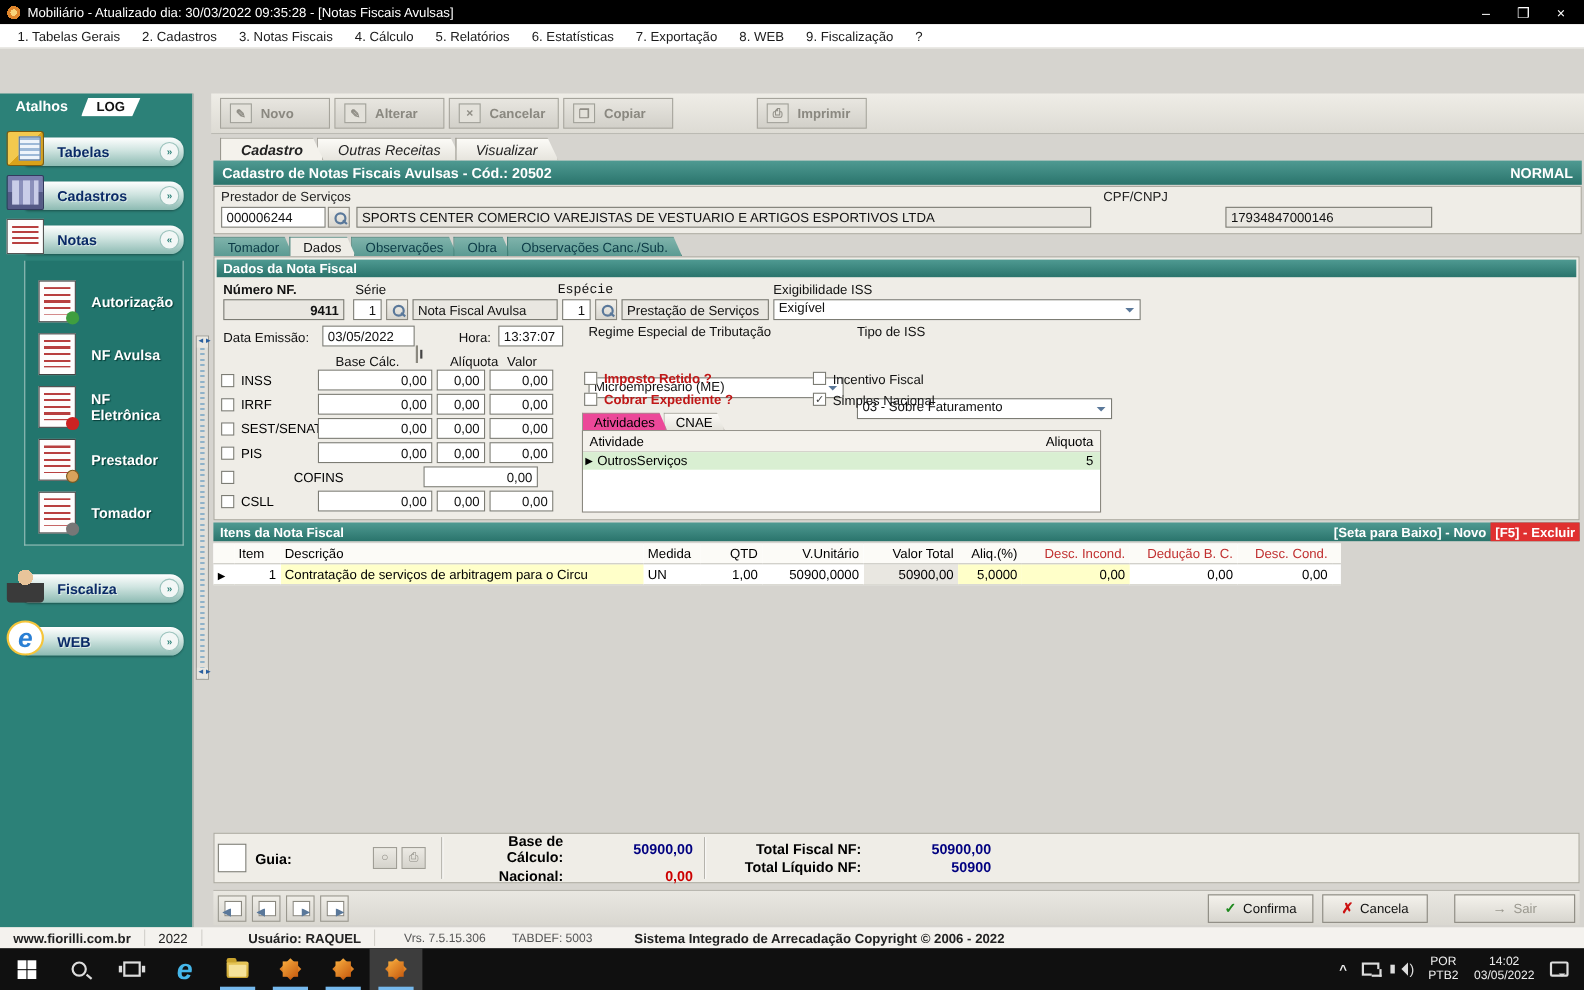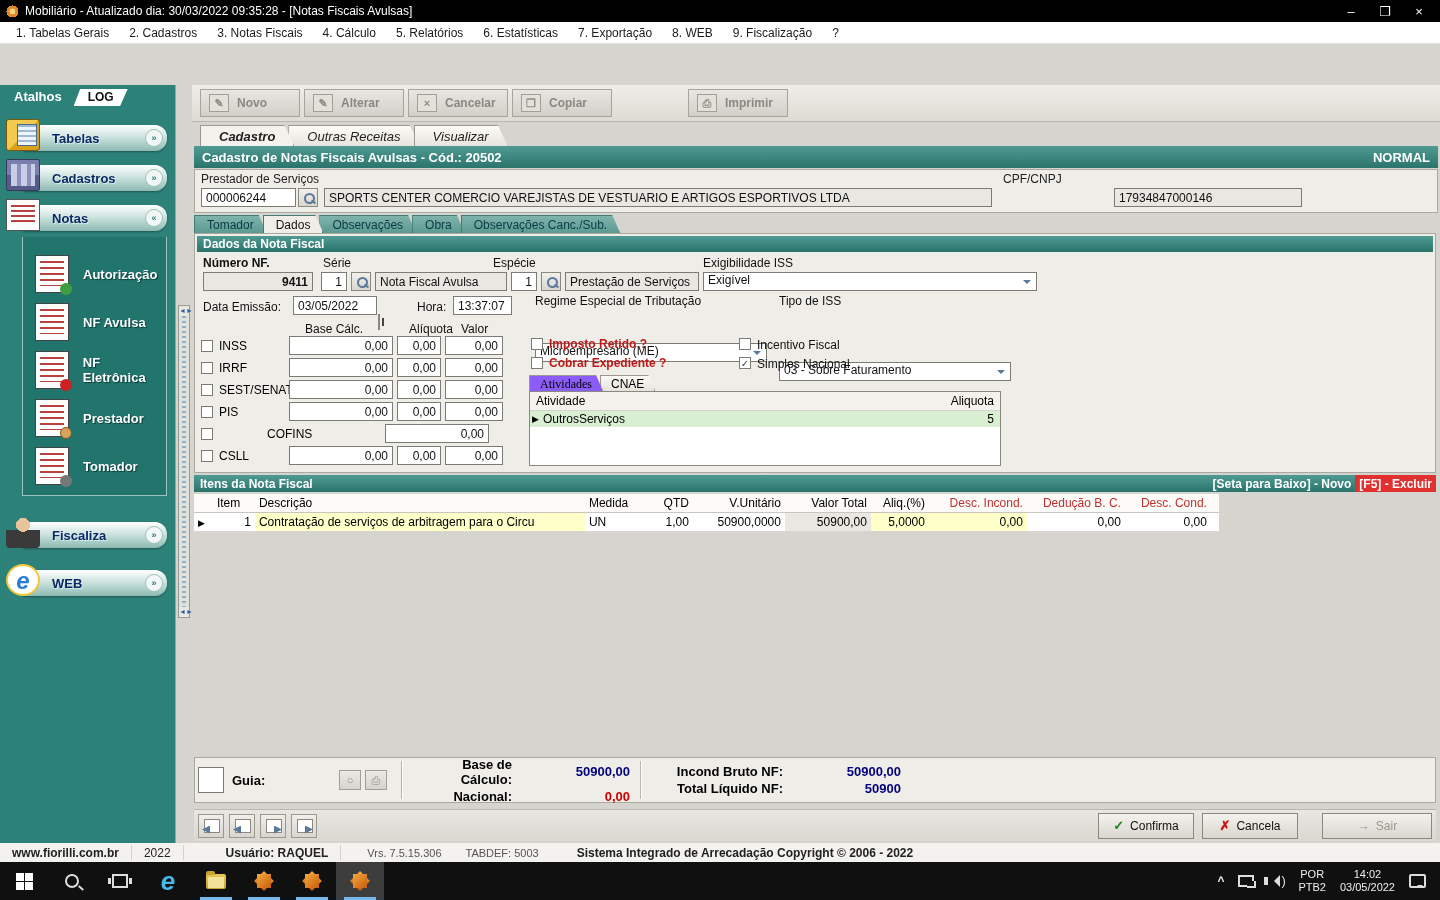--- a/index.html
+++ b/index.html
@@ -136,21 +136,21 @@
   .chk { display:inline-block; width:12px; height:12px; border:1px solid #7c7c74; background:#fff; vertical-align:middle; font-size:10px; line-height:11px; text-align:center; color:#444; }
   .red-lbl { color:#c01818; font-weight:bold; font-size:12px; }
   .tax-row { position:absolute; left:6px; display:flex; align-items:center; }
   .tax-name { width:70px; margin-left:6px; font-size:12px; }
 
   
   .ativ { position:absolute; left:334px; top:140px; width:472px; height:92px; }
   .ativ-tabs { display:flex; align-items:flex-end; height:17px; }
   .atab { height:16px; padding:1px 10px 0 10px; font-size:12px; background:linear-gradient(180deg,#fbfaf6,#e4e2db); border:1px solid #9a988f; border-bottom:none;
     clip-path:polygon(0 0, calc(100% - 7px) 0, 100% 100%, 0 100%); margin-right:-3px; }
-  .atab.active { background:#8b5cf6; z-index:2;font-family:Liberation Serif, serif; }
+  .atab.active { background:#ec4899; z-index:2; }
   .ativ-body { height:75px; background:#fff; border:1px solid #8a887f; }
   .ativ-head { display:flex; font-size:12px; padding:2px 6px; border-bottom:1px solid #d5d3cc; background:#f4f2ec; }
   .ativ-head .c2 { margin-left:auto; }
   .ativ-row { display:flex; align-items:center; background:#d9efd2; font-size:12px; padding:1px 6px 1px 2px; }
   .marker { color:#000; font-size:9px; margin-right:4px; }
   .ativ-row .c2 { margin-left:auto; }
 
   
   .itens-bar { position:absolute; top:390px; left:2px; right:4px; height:17px; background:linear-gradient(180deg,#4f9a92,#2a746c);
     color:#fff; font-weight:bold; font-size:12px; display:flex; align-items:center; padding-left:6px; }
@@ -387,21 +387,21 @@
         <span class="ftab">Observações</span>
         <span class="ftab">Obra</span>
         <span class="ftab">Observações Canc./Sub.</span>
       </div>
 
       <div class="dados">
         <div class="sec-bar">Dados da Nota Fiscal</div>
 
         <span class="abs lbl b" style="left:8px; top:22px;">Número NF.</span>
         <span class="abs lbl" style="left:128px; top:22px;">Série</span>
-        <span class="abs lbl" style="left:298px; top:22px;">Espécie</span>
+        <span class="abs lbl" style="left:312px; top:22px;font-family:Liberation Mono, monospace;">Espécie</span>
         <span class="abs lbl" style="left:508px; top:22px;">Exigibilidade ISS</span>
 
         <input class="abs field gray num" style="left: 8px; top: 38px; width: 110px; font-weight: bold;" value="9411">
         <input class="abs field num" style="left: 126px; top: 38px; width: 26px;" value="1">
         <span class="abs mag-btn" style="left:154px; top:38px;"></span>
         <input class="abs field gray" style="left: 180px; top: 38px; width: 132px;" value="Nota Fiscal Avulsa">
         <input class="abs field num" style="left: 316px; top: 38px; width: 26px;" value="1">
         <span class="abs mag-btn" style="left:344px; top:38px;"></span>
         <input class="abs field gray" style="left: 370px; top: 38px; width: 134px;" value="Prestação de Serviços">
         <div class="abs field dd" style="left:508px; top:38px; width:334px;">
@@ -565,21 +565,21 @@
         </div>
         <span class="vsep"></span>
         <div class="sum-grid" style="width:218px;">
           <span class="sum-lbl">Base de Cálculo:</span>
           <span class="sum-val">50900,00</span>
           <span class="sum-lbl">Nacional:</span>
           <span class="sum-val red">0,00</span>
         </div>
         <span class="vsep"></span>
         <div class="sum-grid" style="width:250px;">
-          <span class="sum-lbl">Incond Bruto NF:</span>
+          <span class="sum-lbl">Total Fiscal NF:</span>
           <span class="sum-val">50900,00</span>
           <span class="sum-lbl">Total Líquido NF:</span>
           <span class="sum-val">50900</span>
         </div>
       </div>
 
       <div class="bottom-bar">
         <span class="nav-btn nav-first"></span>
         <span class="nav-btn nav-prev"></span>
         <span class="nav-btn nav-next"></span>

